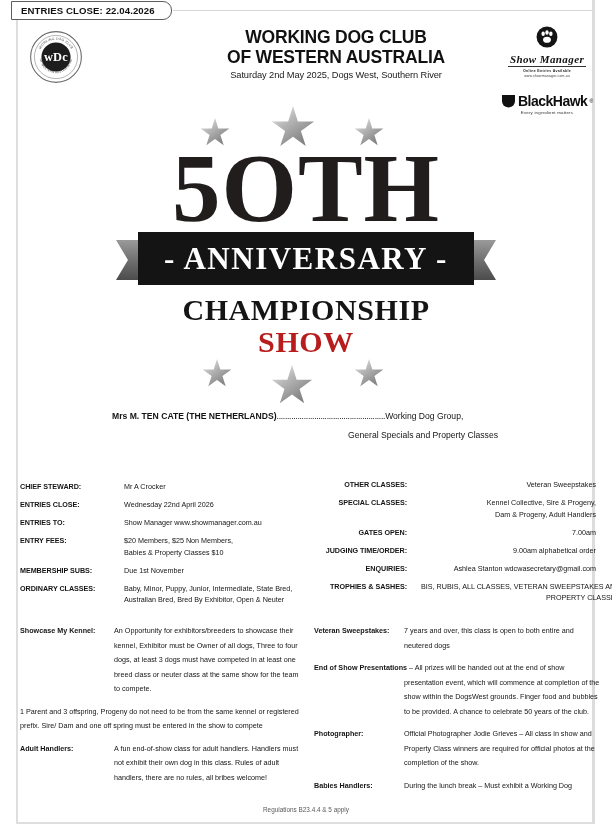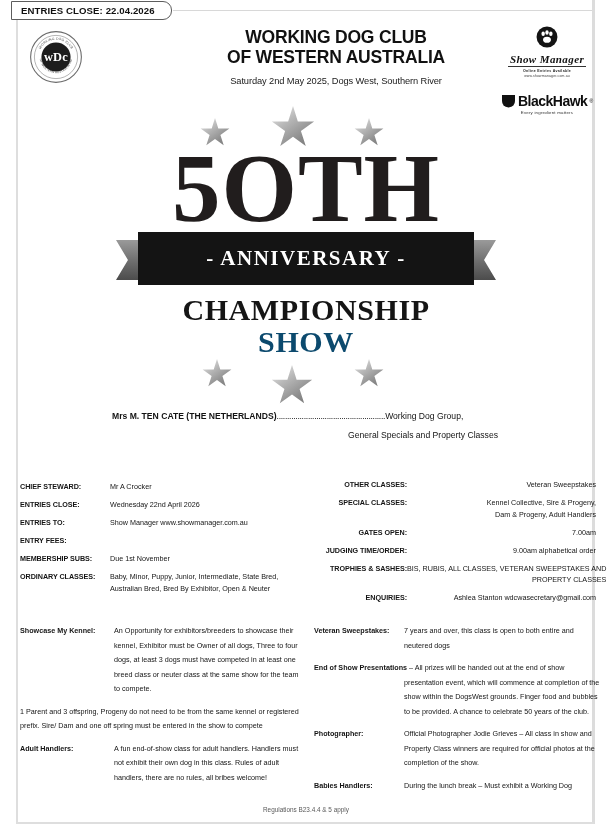--- a/index.html
+++ b/index.html
@@ -72,21 +72,21 @@
   .club-title .line {
     font-size: 17.5px;
     font-weight: bold;
     letter-spacing: -0.2px;
     line-height: 20px;
     color: #111;
   }
   .club-subtitle {
     font-size: 9.3px;
     color: #1a1a1a;
-    margin-top: 9px;
+    margin-top: 3px;
     letter-spacing: -0.1px;
   }
 
   
   .sponsors {
     position: absolute; left: 497px; top: 26px;
     width: 100px;
     text-align: center;
   }
   .sm-paw { display:block; margin: 0 auto 1px; }
@@ -167,41 +167,41 @@
   .ribbon-tail.right { right: 0px; clip-path: polygon(0% 0%, 100% 0%, 74% 50%, 100% 100%, 0% 100%); }
   .ribbon-band {
     position: absolute; left: 22px; top: 0px;
     width: 336px; height: 53px;
     background: #141414;
     display: flex; align-items: center; justify-content: center;
   }
   .ribbon-text {
     font-family: "Liberation Serif", serif;
     font-weight: bold;
-    font-size: 21px;
+    font-size: 31px;
     color: #ffffff;
     letter-spacing: 1.5px;
   }
 
   .champ {
     font-family: "Liberation Serif", serif;
     font-weight: bold;
     font-size: 30px;
     line-height: 32px;
     letter-spacing: 0.6px;
     color: #151515;
     margin-top: 5px;
   }
   .show {
     font-family: "Liberation Serif", serif;
     font-weight: bold;
     font-size: 30px;
     line-height: 31px;
     letter-spacing: 0.6px;
-    color: #0c4a6e;
+    color: #b91c1c;
   }
   .stars-bot {
     position: relative; height: 42px; margin-top: 2px;
   }
   .star.b-a { left: 86px;  top: 0px; width: 30px; height: 30px; }
   .star.b-b { left: 155px; top: 6px; width: 42px; height: 42px; }
   .star.b-c { left: 238px; top: 0px; width: 30px; height: 30px; }
 
   
   .judge {
@@ -229,20 +229,21 @@
     font-size: 7.2px;
     color: #141414;
   }
   .col-left  { left: 20px;  top: 481px; width: 280px; }
   .col-right { left: 314px; top: 479px; width: 282px; text-align: right; }
 
   .kv {
     display: flex;
     margin-bottom: 6.5px;
     line-height: 11.5px;
+    gap: 14px;
   }
   .kv .k {
     font-weight: bold;
     flex: 0 0 auto;
     letter-spacing: -0.05px;
   }
   .kv .v { flex: 1 1 auto; }
   .kv .v div { white-space: nowrap; }
 
   
@@ -398,20 +399,24 @@
         </div>
       </div>
       <div class="kv">
         <div class="k">ENTRIES TO:</div>
         <div class="v">
           <div>Show Manager www.showmanager.com.au</div>
         </div>
       </div>
       <div class="kv">
         <div class="k">ENTRY FEES:</div>
+        <div class="v">
+          <div>$20 Members, $25 Non Members,</div>
+          <div>Babies &amp; Property Classes $10</div>
+        </div>
       </div>
       <div class="kv">
         <div class="k">MEMBERSHIP SUBS:</div>
         <div class="v">
           <div>Due 1st November</div>
         </div>
       </div>
       <div class="kv">
         <div class="k">ORDINARY CLASSES:</div>
         <div class="v">
@@ -441,30 +446,30 @@
           <div>7.00am</div>
         </div>
       </div>
       <div class="kv">
         <div class="k">JUDGING TIME/ORDER:</div>
         <div class="v">
           <div>9.00am alphabetical order</div>
         </div>
       </div>
       <div class="kv">
+        <div class="k">ENQUIRIES:</div>
+        <div class="v">
+          <div>Ashlea Stanton wdcwasecretary@gmail.com</div>
+        </div>
+      </div>
+      <div class="kv">
         <div class="k">TROPHIES &amp; SASHES:</div>
         <div class="v">
           <div>BIS, RUBIS, ALL CLASSES, VETERAN SWEEPSTAKES AND</div>
           <div>PROPERTY CLASSES</div>
-        </div>
-      </div>
-      <div class="kv">
-        <div class="k">ENQUIRIES:</div>
-        <div class="v">
-          <div>Ashlea Stanton wdcwasecretary@gmail.com</div>
         </div>
       </div>
     </div>
 
   <div class="blk blk-left">
       <div class="desc">
         <div class="k">Showcase My Kennel:</div>
         <div class="v">An Opportunity for exhibitors/breeders to showcase their kennel, Exhibitor must be Owner of all dogs, Three to four dogs, at least 3 dogs must have competed in at least one breed class or neuter class at the same show for the team to compete.</div>
       </div>
       <div class="desc">

